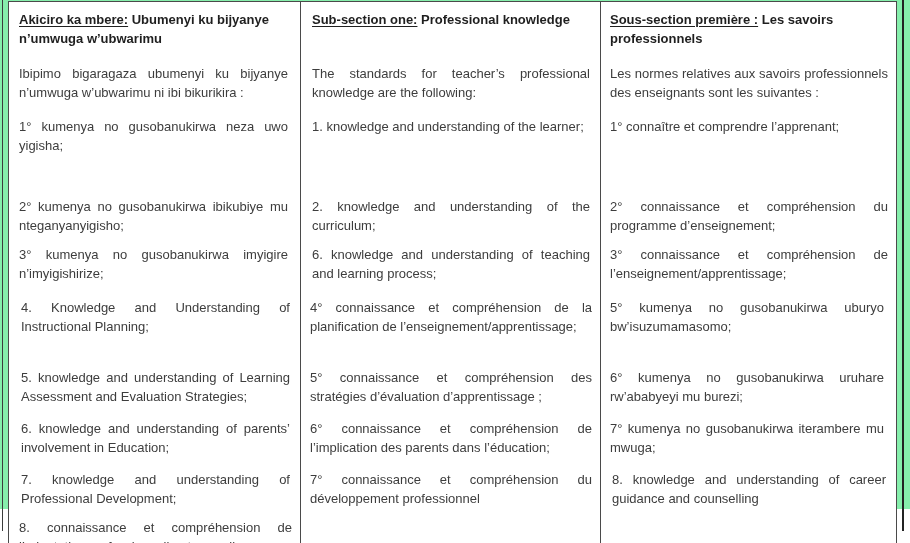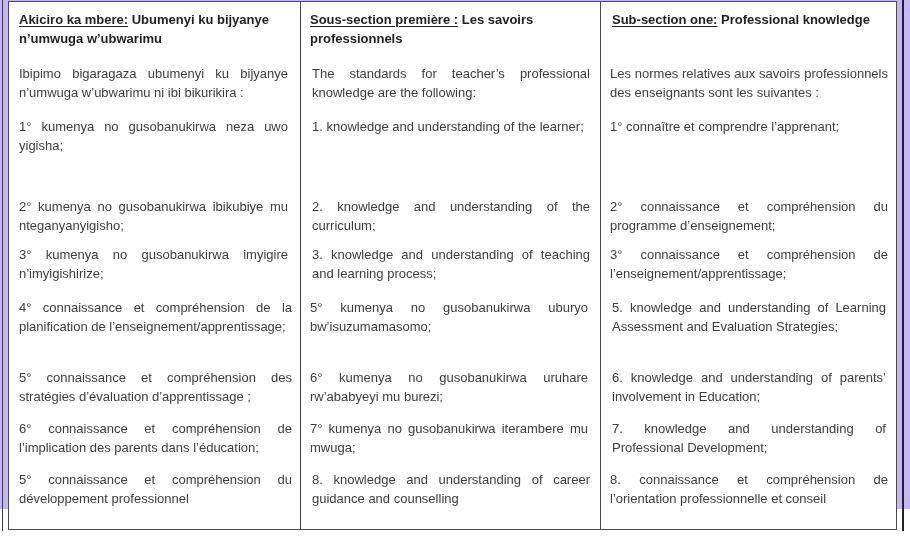--- a/index.html
+++ b/index.html
@@ -1,21 +1,21 @@
 <!DOCTYPE html>
 <html><head>
 <meta charset="utf-8">
 <style>
   html, body { margin: 0; padding: 0; }
   body {
     width: 910px; height: 543px; overflow: hidden;
     background: #ffffff;
     font-family: "Liberation Sans", sans-serif;
   }
-  .page { position: relative; width: 910px; height: 509px; background: #c4b5fd; text-decoration: underline; }
+  .page { position: relative; width: 910px; height: 509px; background: #86efac; text-decoration: underline; }
 
   .edge-line-left  { position: absolute; left: 2px;  top: 0; width: 1px; height: 531px; background: #3c3c3c; }
   .edge-line-right { position: absolute; left: 902px; top: 0; width: 2px; height: 531px; background: #232323; }
 
   .doc-table {
     position: absolute; left: 8px; top: 1px; width: 887px; min-height: 527px;
     border: 1px solid #4a4a4a; background: #fff;
   }
   .sep { position: absolute; top: 0; bottom: 0; width: 1px; background: #4a4a4a; }
   .sep-1 { left: 291px; }
@@ -55,51 +55,52 @@
   <div class="edge-line-left"></div>
   <div class="edge-line-right"></div>
 
   <div class="doc-table">
     <div class="sep sep-1"></div>
     <div class="sep sep-2"></div>
 
     <div class="grid">
 
       <div class="cell col-0 hcell rh"><span class="u">Akiciro ka mbere:</span><span> Ubumenyi ku bijyanye n’umwuga w’ubwarimu</span></div>
+      <div class="cell col-1 hcell rh"><span class="u">Sub-section one:</span><span> Professional knowledge</span></div>
       <div class="cell col-2 hcell rh"><span class="u">Sous-section première :</span><span> Les savoirs professionnels</span></div>
-      <div class="cell col-1 hcell rh"><span class="u">Sub-section one:</span><span> Professional knowledge</span></div>
 
       <div class="cell col-0 ri">Ibipimo bigaragaza ubumenyi ku bijyanye n’umwuga w’ubwarimu ni ibi bikurikira :</div>
       <div class="cell col-1 ri">The standards for teacher’s professional knowledge are the following:</div>
       <div class="cell col-2 ri">Les normes relatives aux savoirs professionnels des enseignants sont les suivantes :</div>
 
       <div class="cell col-0 r1">1° kumenya no gusobanukirwa neza uwo yigisha;</div>
       <div class="cell col-1 r1">1. knowledge and understanding of the learner;</div>
       <div class="cell col-2 r1">1° connaître et comprendre l’apprenant;</div>
 
       <div class="cell col-0 r2">2° kumenya no gusobanukirwa ibikubiye mu nteganyanyigisho;</div>
       <div class="cell col-1 r2">2. knowledge and understanding of the curriculum;</div>
       <div class="cell col-2 r2">2° connaissance et compréhension du programme d’enseignement;</div>
 
       <div class="cell col-0 r3">3° kumenya no gusobanukirwa imyigire n’imyigishirize;</div>
-      <div class="cell col-1 r3">3. knowledge and understanding of teaching and learning process;</div>
+      <div class="cell col-1 r3">6. knowledge and understanding of teaching and learning process;</div>
       <div class="cell col-2 r3">3° connaissance et compréhension de l’enseignement/apprentissage;</div>
 
+      <div class="cell col-1 r4">4. Knowledge and Understanding of Instructional Planning;</div>
       <div class="cell col-2 r4">4° connaissance et compréhension de la planification de l’enseignement/apprentissage;</div>
 
       <div class="cell col-0 r5">5° kumenya no gusobanukirwa  uburyo bw’isuzumamasomo;</div>
       <div class="cell col-1 r5">5. knowledge and understanding of Learning Assessment and Evaluation Strategies;</div>
       <div class="cell col-2 r5">5° connaissance et compréhension des stratégies d’évaluation d’apprentissage ;</div>
 
       <div class="cell col-0 r6">6° kumenya no gusobanukirwa uruhare rw’ababyeyi mu burezi;</div>
       <div class="cell col-1 r6">6. knowledge and understanding of parents’ involvement in Education;</div>
       <div class="cell col-2 r6">6° connaissance et compréhension de l’implication des parents dans l’éducation;</div>
 
       <div class="cell col-0 r7">7° kumenya no gusobanukirwa iterambere mu mwuga;</div>
       <div class="cell col-1 r7">7. knowledge and understanding of Professional Development;</div>
-      <div class="cell col-2 r7">5° connaissance et compréhension du développement professionnel</div>
+      <div class="cell col-2 r7">7° connaissance et compréhension du développement professionnel</div>
 
       <div class="cell col-1 r8">8. knowledge and understanding of career guidance and counselling</div>
       <div class="cell col-2 r8">8. connaissance et compréhension de l’orientation professionnelle et conseil</div>
 
     </div>
   </div>
 </div>
 
 </body></html>

